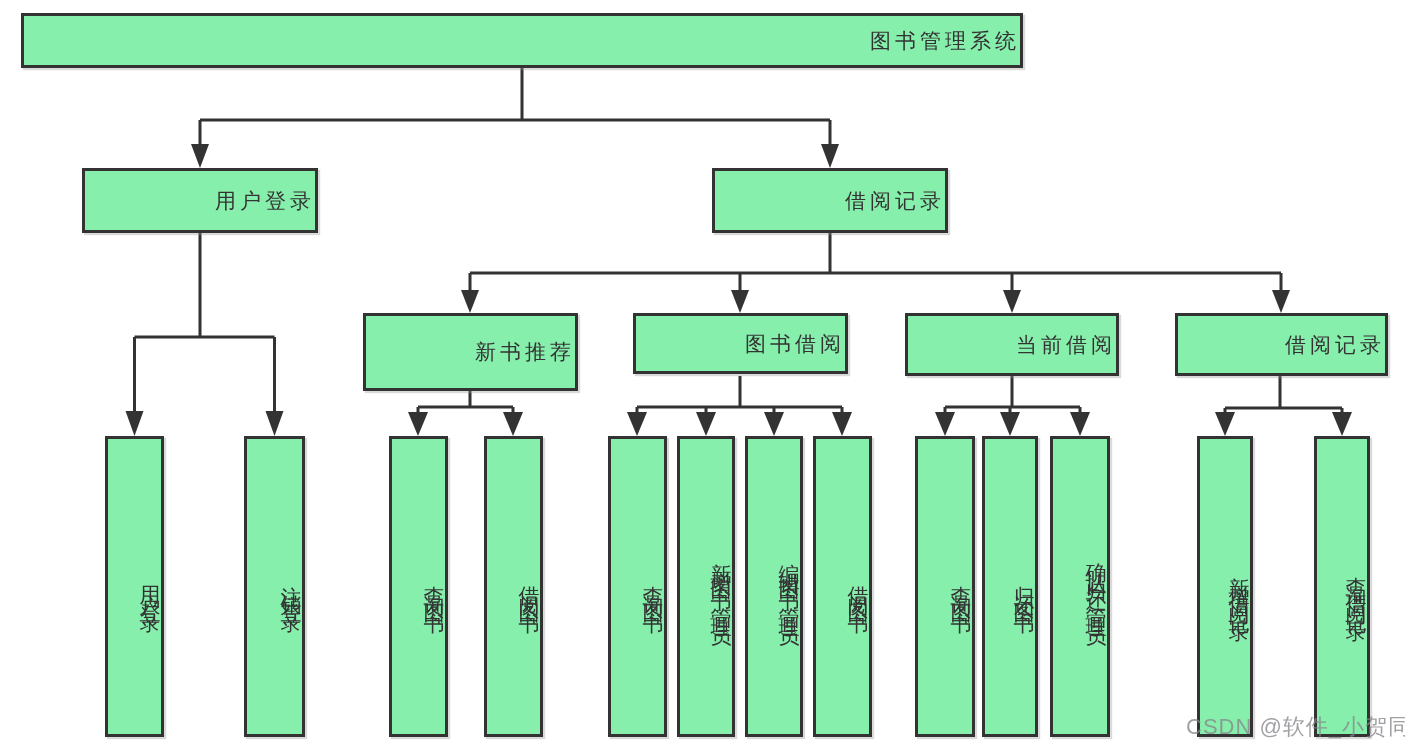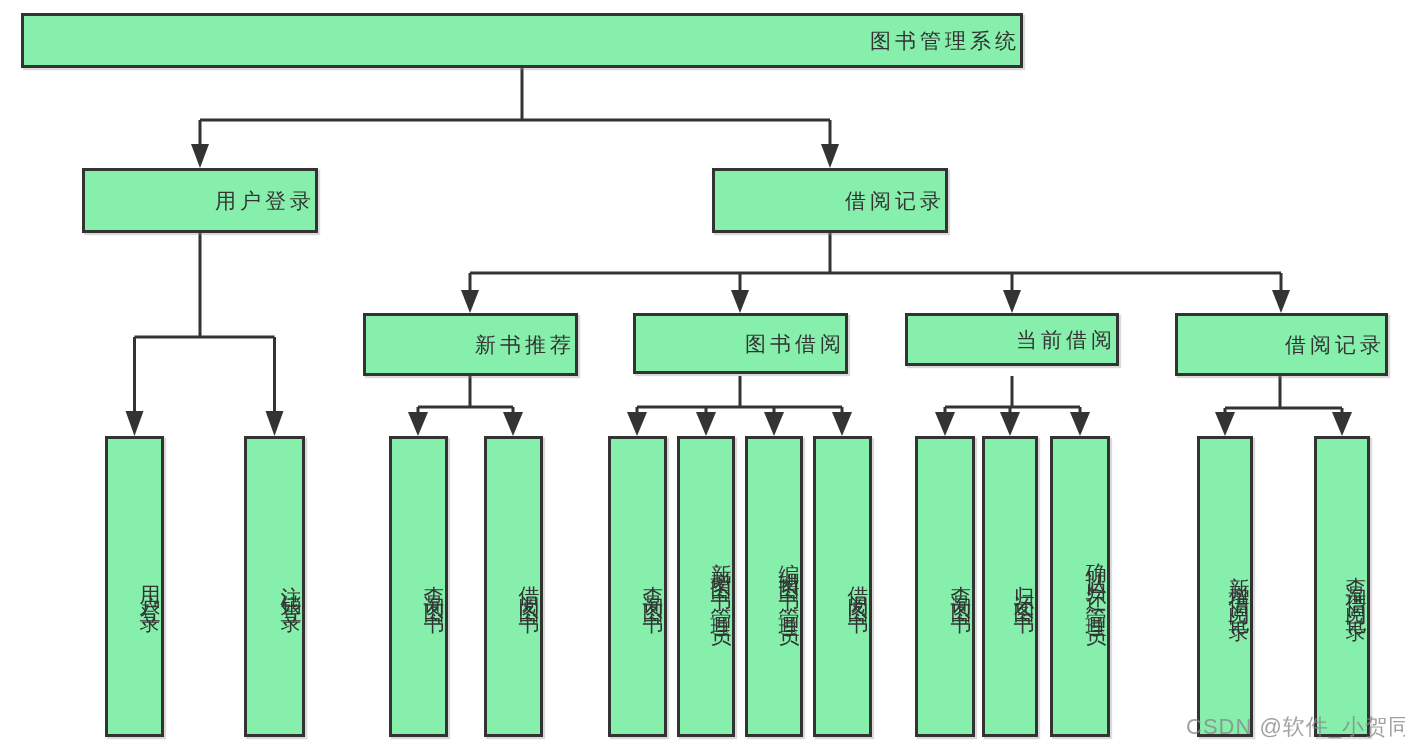--- a/index.html
+++ b/index.html
@@ -95,27 +95,27 @@
     <span class="lbl">图书管理系统</span>
   </div>
 
   <div class="node" style="left:82px;top:168px;width:236px;height:65px">
     <span class="lbl">用户登录</span>
   </div>
   <div class="node" style="left:712px;top:168px;width:236px;height:65px">
     <span class="lbl">借阅记录</span>
   </div>
 
-  <div class="node" style="left:363px;top:313px;width:215px;height:63px">
+  <div class="node" style="left:363px;top:313px;width:215px;height:78px">
     <span class="lbl">新书推荐</span>
   </div>
   <div class="node" style="left:633px;top:313px;width:215px;height:61px">
     <span class="lbl">图书借阅</span>
   </div>
-  <div class="node" style="left:905px;top:313px;width:214px;height:53px">
+  <div class="node" style="left:905px;top:313px;width:214px;height:63px">
     <span class="lbl">当前借阅</span>
   </div>
   <div class="node" style="left:1175px;top:313px;width:213px;height:63px">
     <span class="lbl">借阅记录</span>
   </div>
 
   <div class="node vnode" style="left:105px;top:436px;width:59px;height:301px">
     <span class="lbl">用户登录</span>
   </div>
   <div class="node vnode" style="left:244px;top:436px;width:61px;height:301px">

